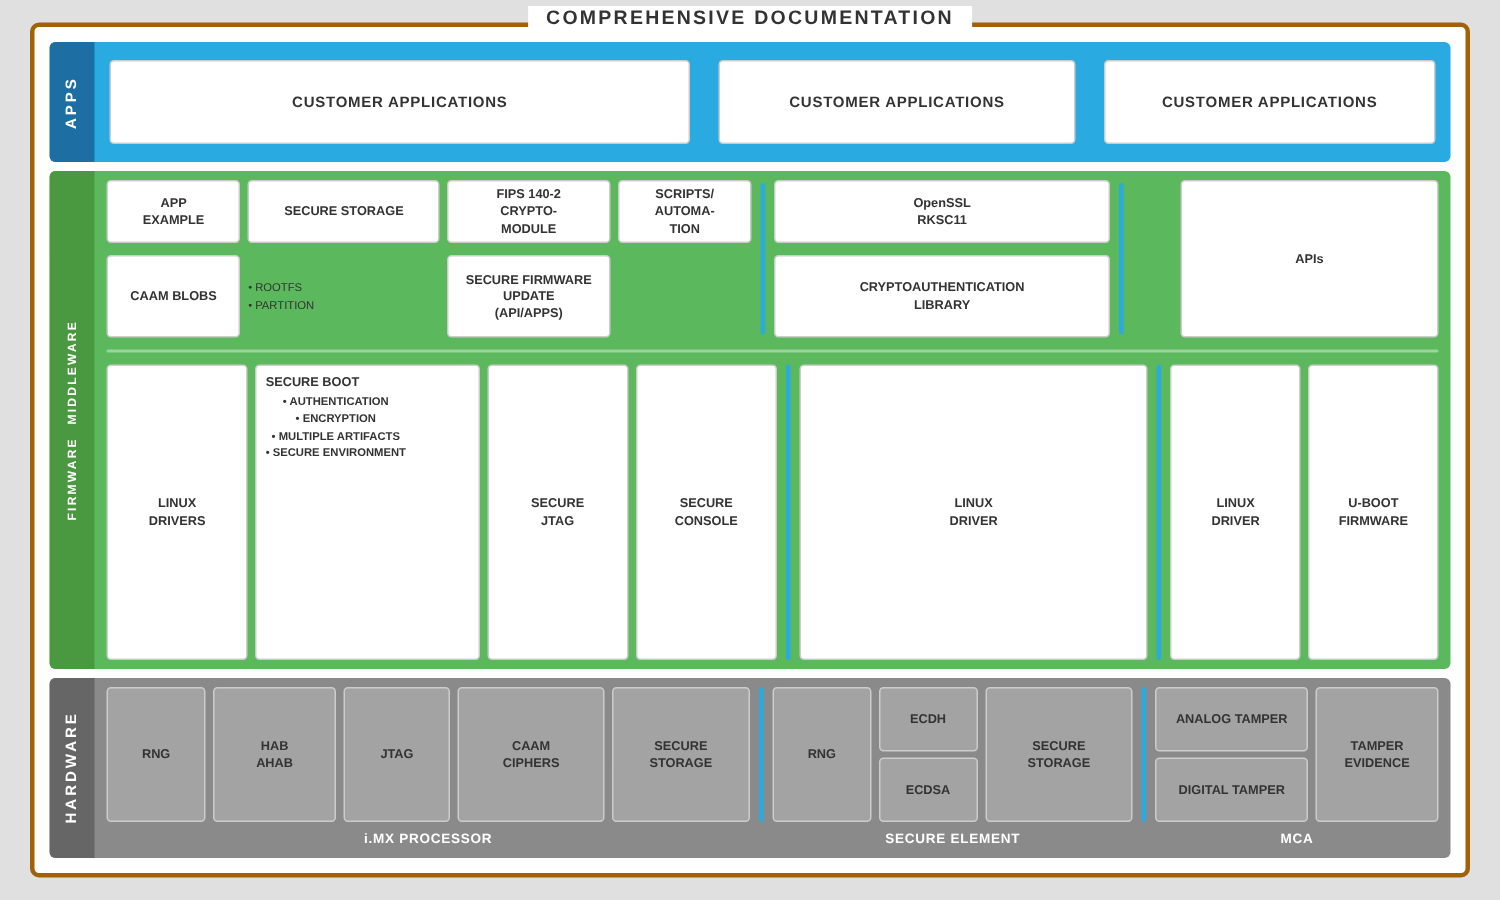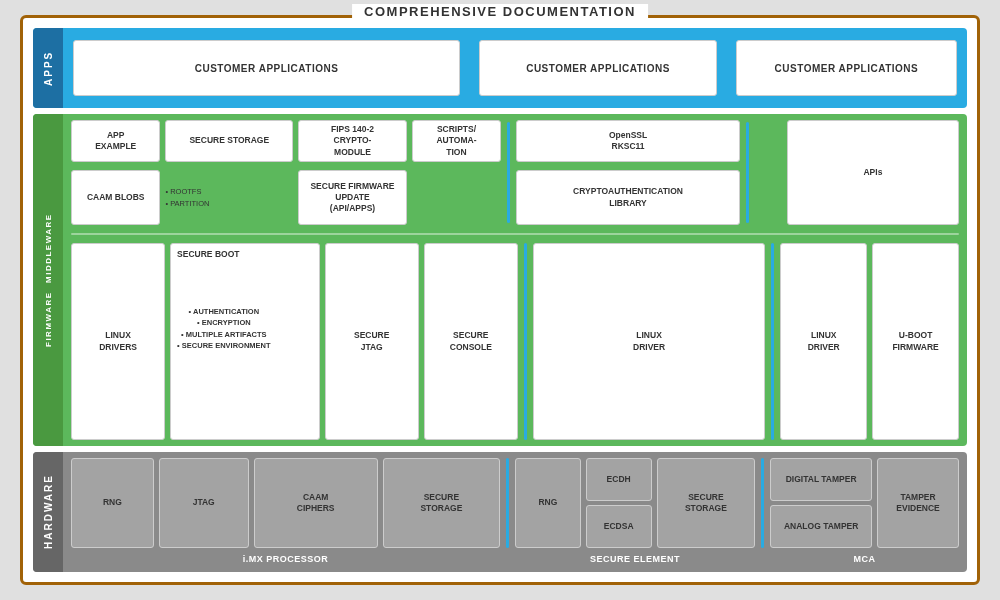--- a/index.html
+++ b/index.html
@@ -132,21 +132,20 @@
       justify-content: center;
       padding: 4px 5px;
       line-height: 1.3;
     }
     .bullet-list {
       font-size: 7.5px;
       color: #333;
       list-style: none;
       padding: 0;
       line-height: 1.5;
-      margin-top: 44px;
     }
     .bullet-list li::before {
       content: "• ";
     }
 
     
     .firmware-section {
       display: flex;
       gap: 6px;
       align-items: stretch;
@@ -342,42 +341,43 @@
       </div>
     </div>
 
     <div class="hardware-row">
       <div class="row-label">HARDWARE</div>
       <div class="hardware-content">
         <div class="hw-top">
 
           <div style="display:flex; gap:5px; flex:2.5; align-items:stretch;">
             <div class="hw-box" style="flex:0.5;">RNG</div>
+            <div class="hw-box" style="flex:0.65;">HAB<br>AHAB</div>
             <div class="hw-box" style="flex:0.55;">JTAG</div>
             <div class="hw-box" style="flex:0.8;">CAAM<br>CIPHERS</div>
             <div class="hw-box" style="flex:0.75;">SECURE<br>STORAGE</div>
           </div>
 
           <div style="width:3px; background:#29abe2; border-radius:2px;"></div>
 
           <div style="display:flex; gap:5px; flex:1.4; align-items:stretch;">
             <div class="hw-box" style="flex:0.55;">RNG</div>
             <div style="display:flex; flex-direction:column; gap:4px; flex:0.7;">
               <div class="hw-box" style="flex:1;">ECDH</div>
               <div class="hw-box" style="flex:1;">ECDSA</div>
             </div>
             <div class="hw-box" style="flex:0.9;">SECURE<br>STORAGE</div>
           </div>
 
           <div style="width:3px; background:#29abe2; border-radius:2px;"></div>
 
           <div style="display:flex; gap:5px; flex:1.1; align-items:stretch;">
             <div style="display:flex; flex-direction:column; gap:4px; flex:1.5;">
+              <div class="hw-box" style="flex:1;">ANALOG TAMPER</div>
               <div class="hw-box" style="flex:1;">DIGITAL TAMPER</div>
-              <div class="hw-box" style="flex:1;">ANALOG TAMPER</div>
             </div>
             <div class="hw-box" style="flex:1;">TAMPER<br>EVIDENCE</div>
           </div>
 
         </div>
         <div class="hw-bottom">
           <div style="flex:2.5; display:flex; align-items:center; justify-content:center;">
             <div class="hw-section-label">i.MX PROCESSOR</div>
           </div>
           <div style="width:3px;"></div>

